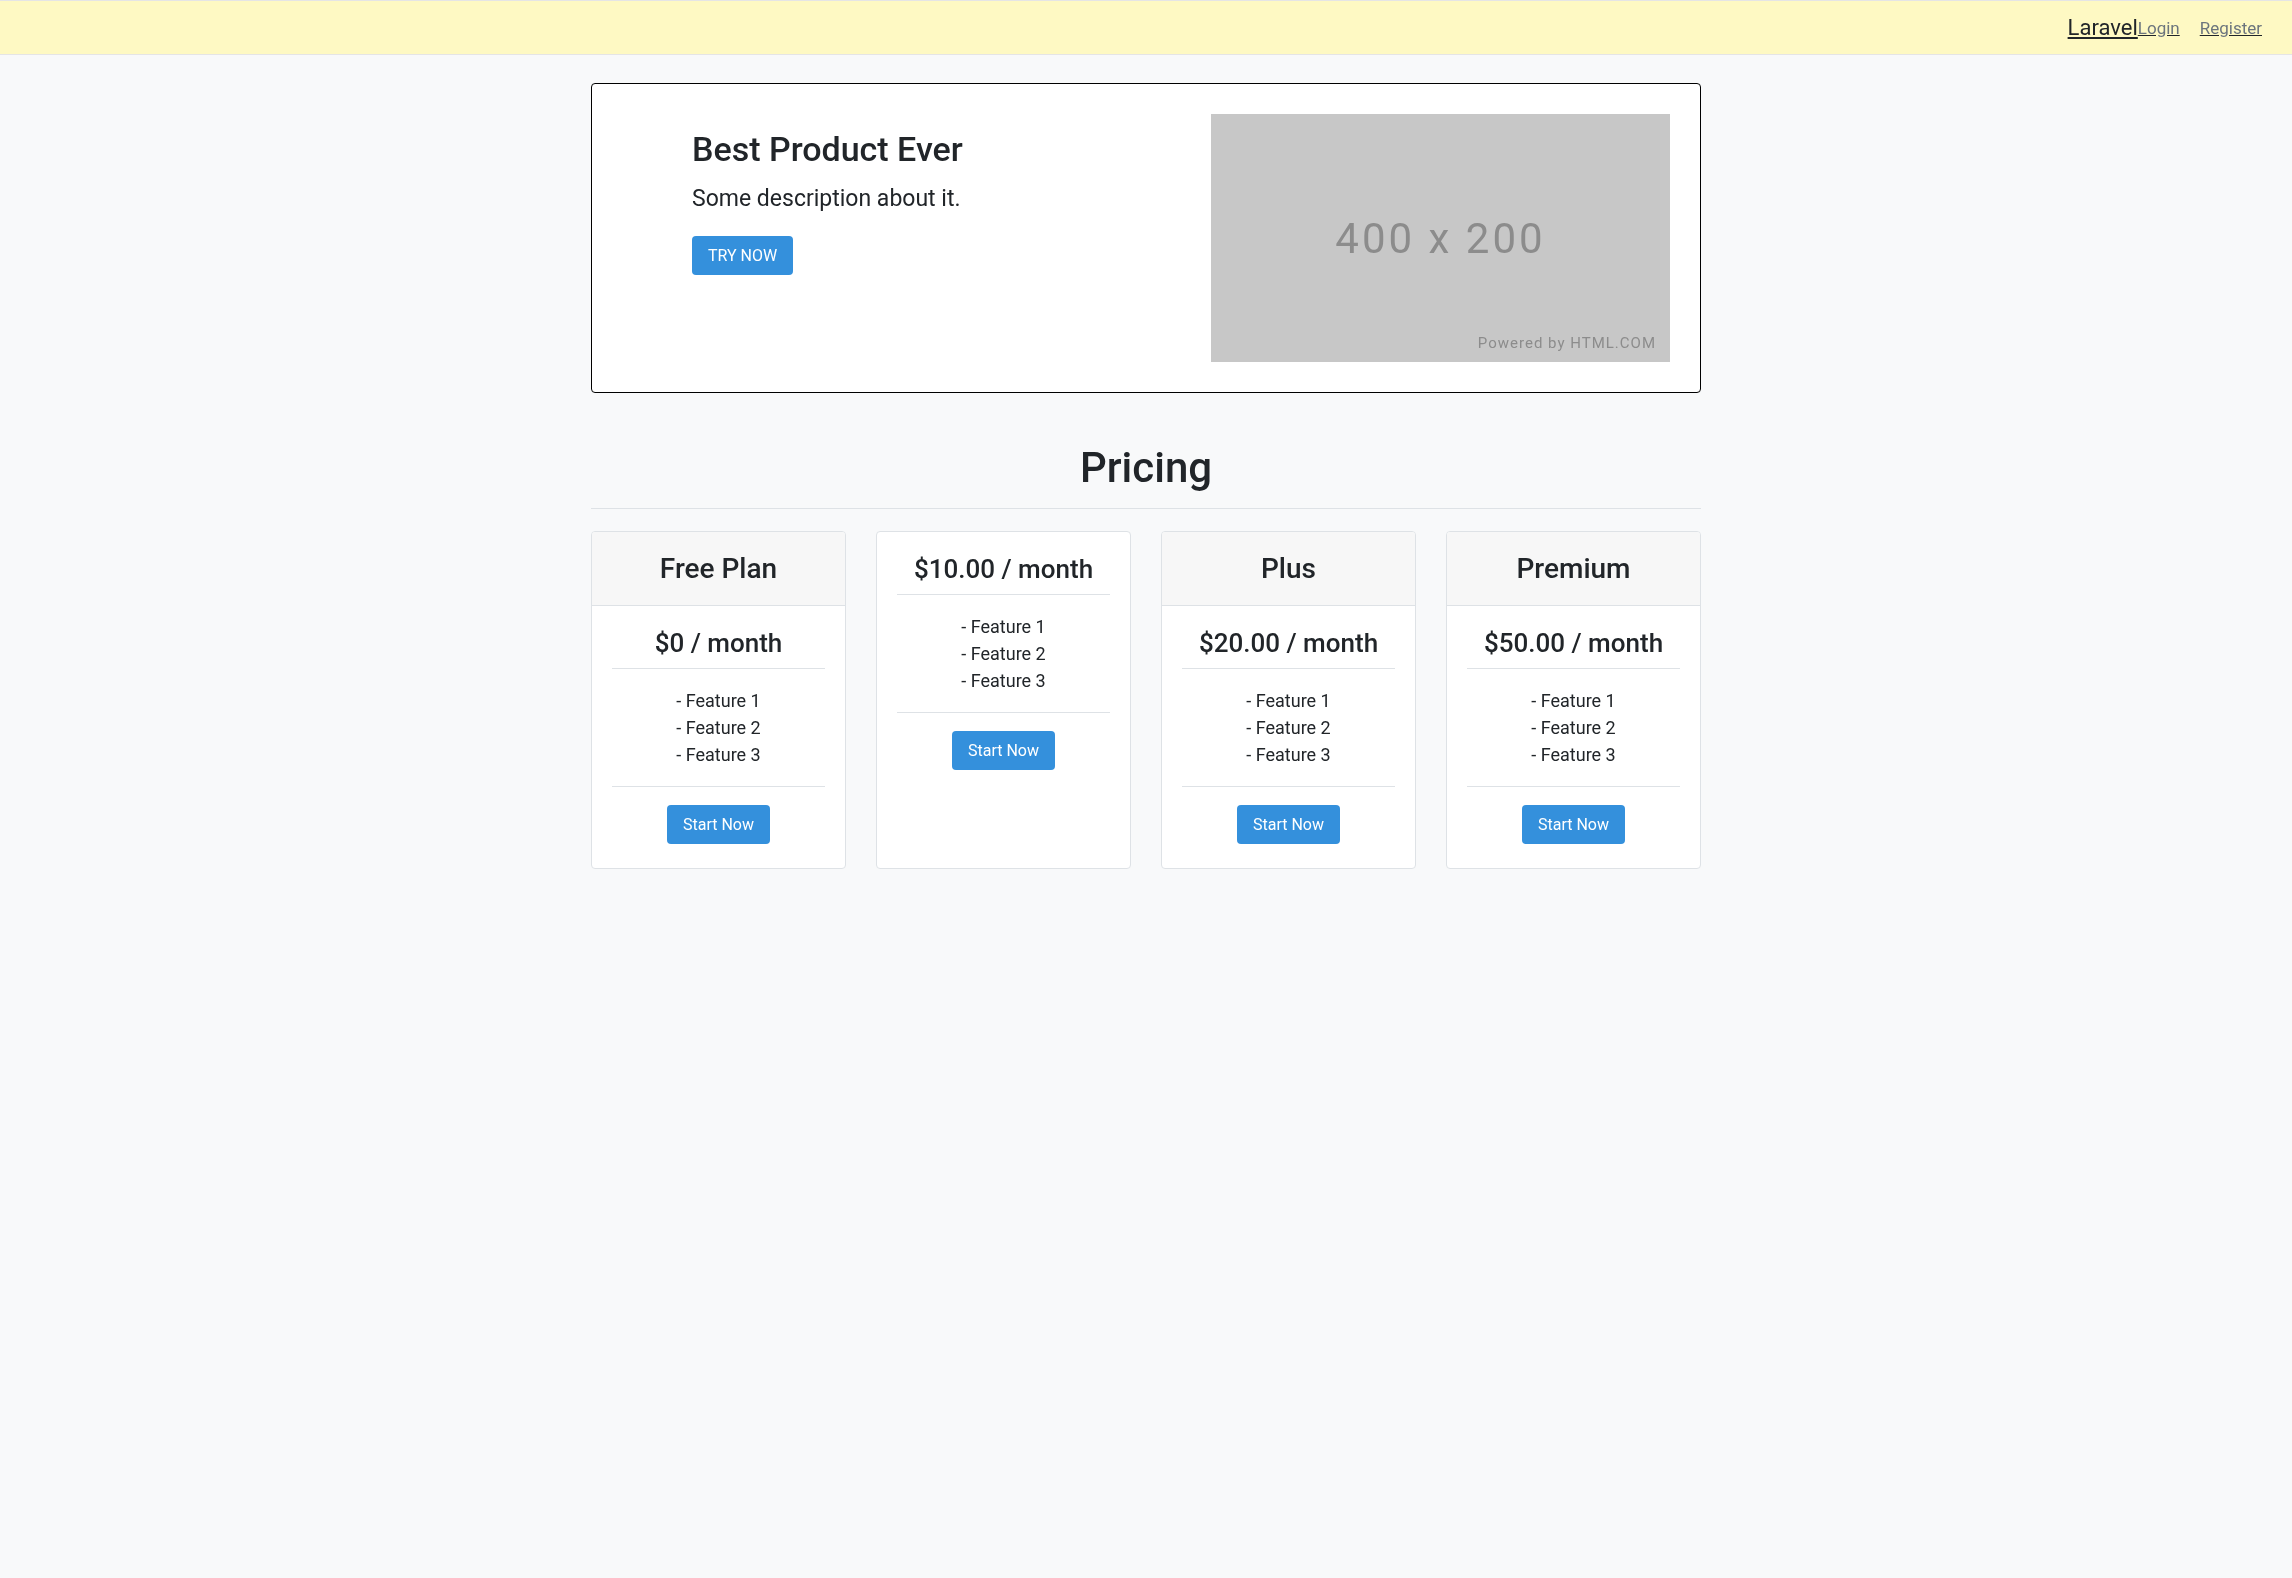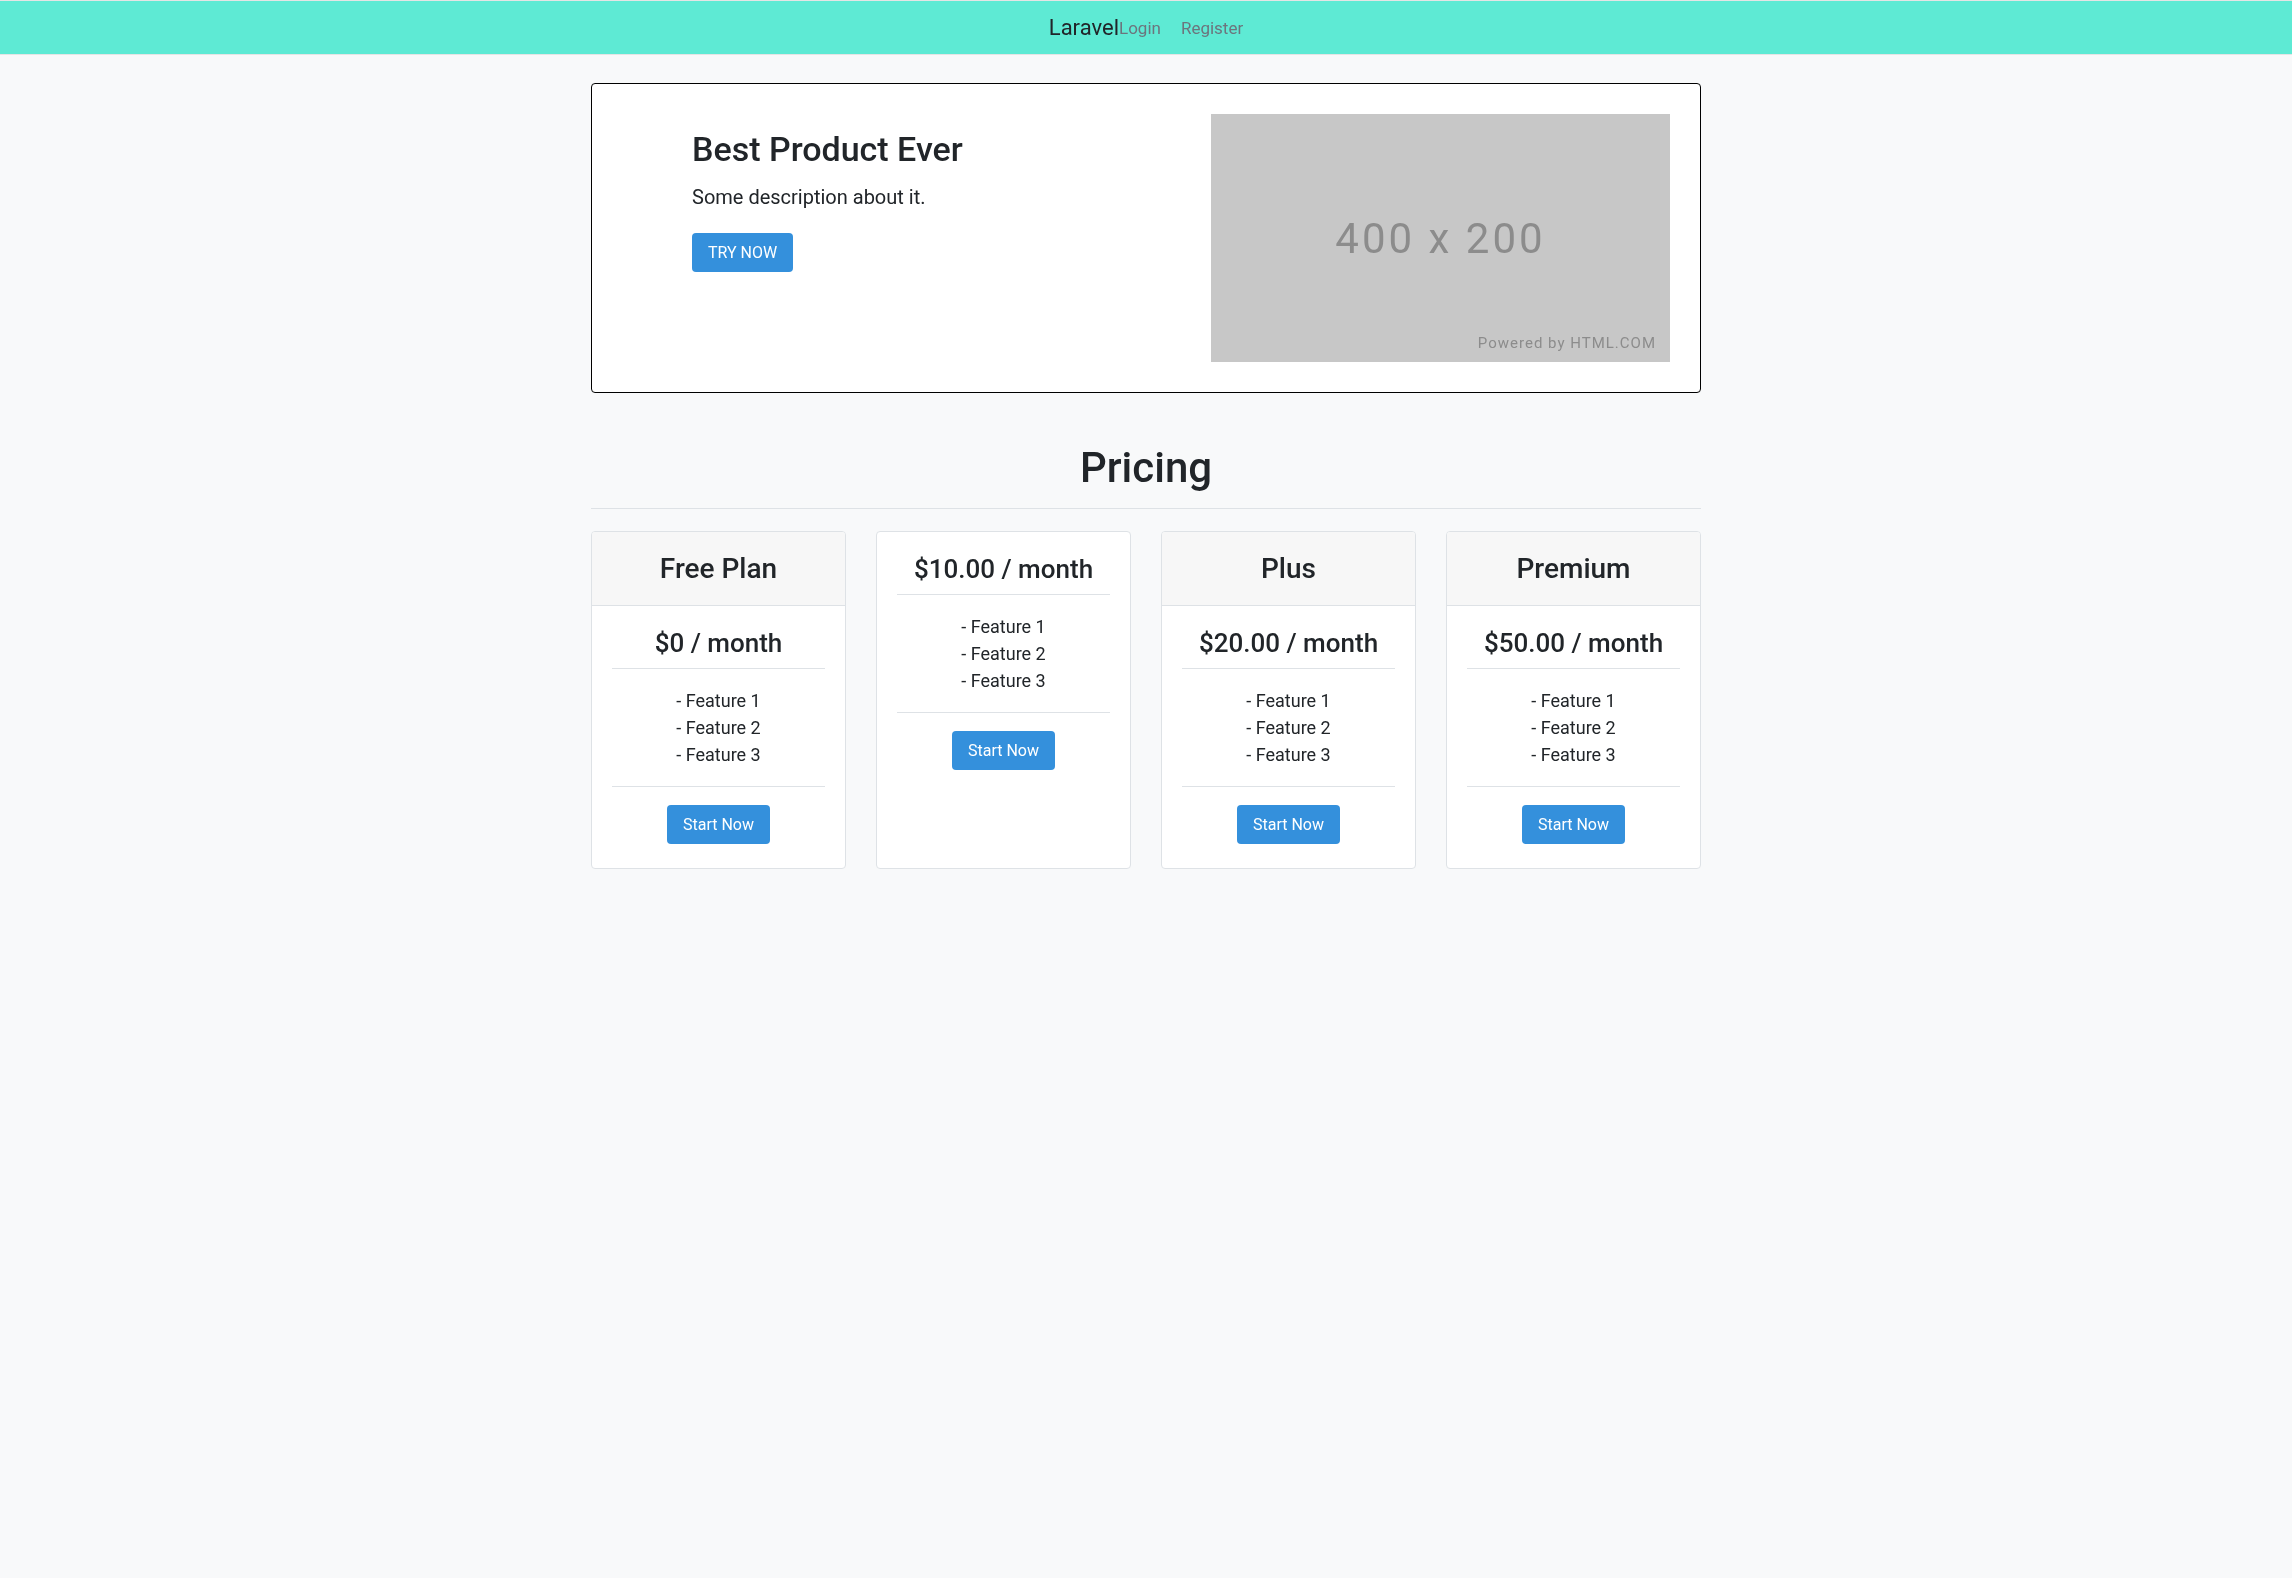--- a/index.html
+++ b/index.html
@@ -6,27 +6,28 @@
       box-sizing: border-box;
       margin: 0;
       padding: 0;
     }
     body {
       font-family: -apple-system, BlinkMacSystemFont, "Segoe UI", Roboto, "Helvetica Neue", Arial, sans-serif;
       background: #f8f9fa;
       color: #212529;
     }
     .navbar {
-      background: #5eead4;
+      background: #fef9c3;
       border-top: 1px solid #e5e5e5;
       border-bottom: 1px solid #e5e5e5;
       padding: 14px 30px;
       display: flex;
-      justify-content: center;
+      justify-content: flex-end;
       align-items: center;
+      text-decoration: underline;
     }
     .navbar-brand {
       font-size: 22px;
       font-weight: 400;
       color: #212529;
       text-decoration: none;
     }
     .navbar-nav {
       display: flex;
       gap: 20px;
@@ -56,21 +57,21 @@
       padding-left: 70px;
       padding-top: 15px;
     }
     .hero-title {
       font-size: 34px;
       font-weight: 500;
       margin-bottom: 16px;
       color: #212529;
     }
     .hero-desc {
-      font-size: 20px;
+      font-size: 23px;
       margin-bottom: 24px;
       color: #212529;
     }
     .btn-primary {
       background: #3490dc;
       color: #fff;
       border: none;
       border-radius: 4px;
       padding: 10px 16px;
       font-size: 16px;

